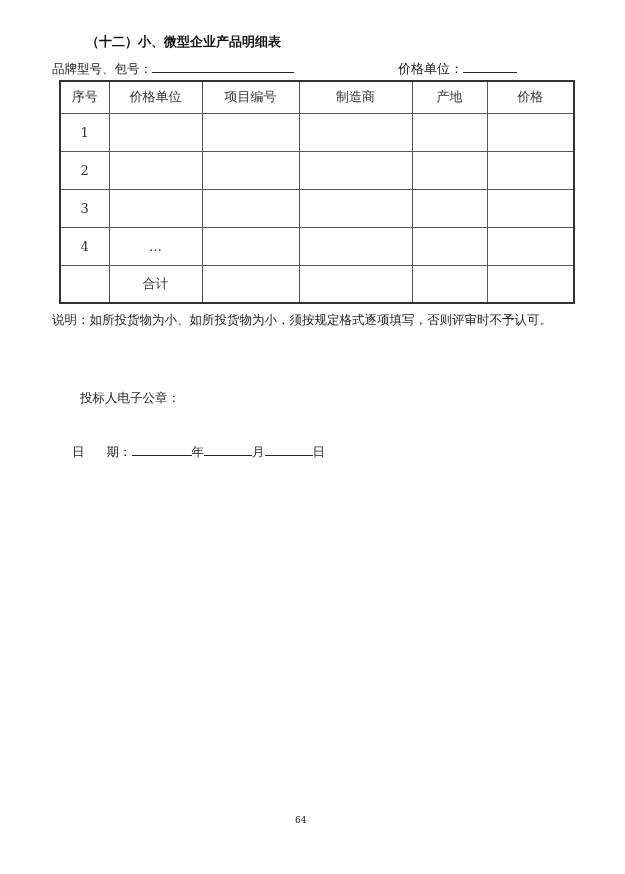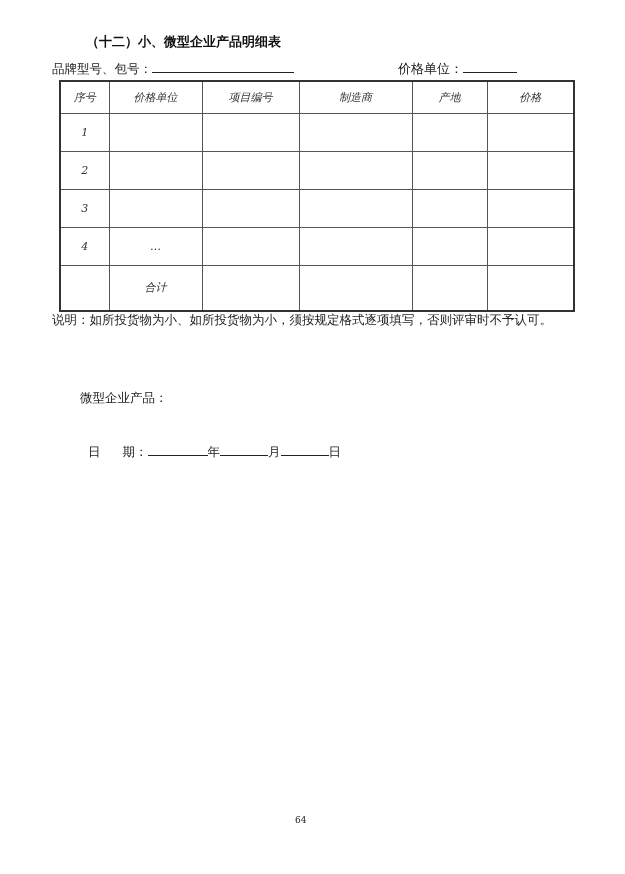--- a/index.html
+++ b/index.html
@@ -4,24 +4,24 @@
 <style>
   html, body { margin:0; padding:0; background:#fff; }
   body { width:625px; height:874px; position:relative; overflow:hidden;
          font-family: "DejaVu Serif", "Liberation Serif", serif; color:#222; }
   .abs { position:absolute; white-space:nowrap; }
   .title { left:58px; top:33px; font-size:13px; font-weight:bold; font-family:"DejaVu Sans","Liberation Sans",sans-serif; color:#111;margin-left:28px; }
   .line1 { left:52px; top:60px; font-size:12.5px; }
   .blank { display:inline-block; border-bottom:1px solid #222; vertical-align:baseline; height:12px; }
   .unit { left:398px; top:60px; font-size:13px; }
   table.grid { position:absolute; left:59px; top:80px; border-collapse:collapse; border:2px solid #333; }
-  table.grid td { border:1px solid #555; text-align:center; font-size:11px; padding:0; color:#333;font-style:italic; }
+  table.grid td { border:1px solid #555; text-align:center; font-size:13px; padding:0; color:#333; }
   .note { left:52px; top:312px; font-size:12.5px; }
   .seal { left:80px; top:390px; font-size:12.5px; }
-  .date { left:88px; top:443px; font-size:12.5px; }
+  .date { left:72px; top:443px; font-size:12.5px; }
   .pageno { left:295px; top:815px; font-size:9px; }
 </style>
 </head>
 <body>
 
 <div class="abs title">（十二）小、微型企业产品明细表</div>
 
 <div class="abs line1">
   <span>品牌型号、包号：</span><span class="blank" style="width:142px;"></span>
 </div>
@@ -73,32 +73,32 @@
     <td></td>
   </tr>
   <tr style="height:38px">
     <td>4</td>
     <td>…</td>
     <td></td>
     <td></td>
     <td></td>
     <td></td>
   </tr>
-  <tr style="height:46px">
+  <tr style="height:38px">
     <td></td>
     <td>合计</td>
     <td></td>
     <td></td>
     <td></td>
     <td></td>
   </tr>
 </tbody>
   </table>
 
 <div class="abs note">说明：如所投货物为小、如所投货物为小，须按规定格式逐项填写，否则评审时不予认可。</div>
 
-<div class="abs seal">微型企业产品：</div>
+<div class="abs seal">投标人电子公章：</div>
 
 <div class="abs date">
   <span>日</span><span style="display:inline-block;width:22px;"></span><span>期：</span><span class="blank" style="width:60px;"></span><span>年</span><span class="blank" style="width:48px;"></span><span>月</span><span class="blank" style="width:48px;"></span><span>日</span>
 </div>
 
 <div class="abs pageno">64</div>
 
 </body></html>

